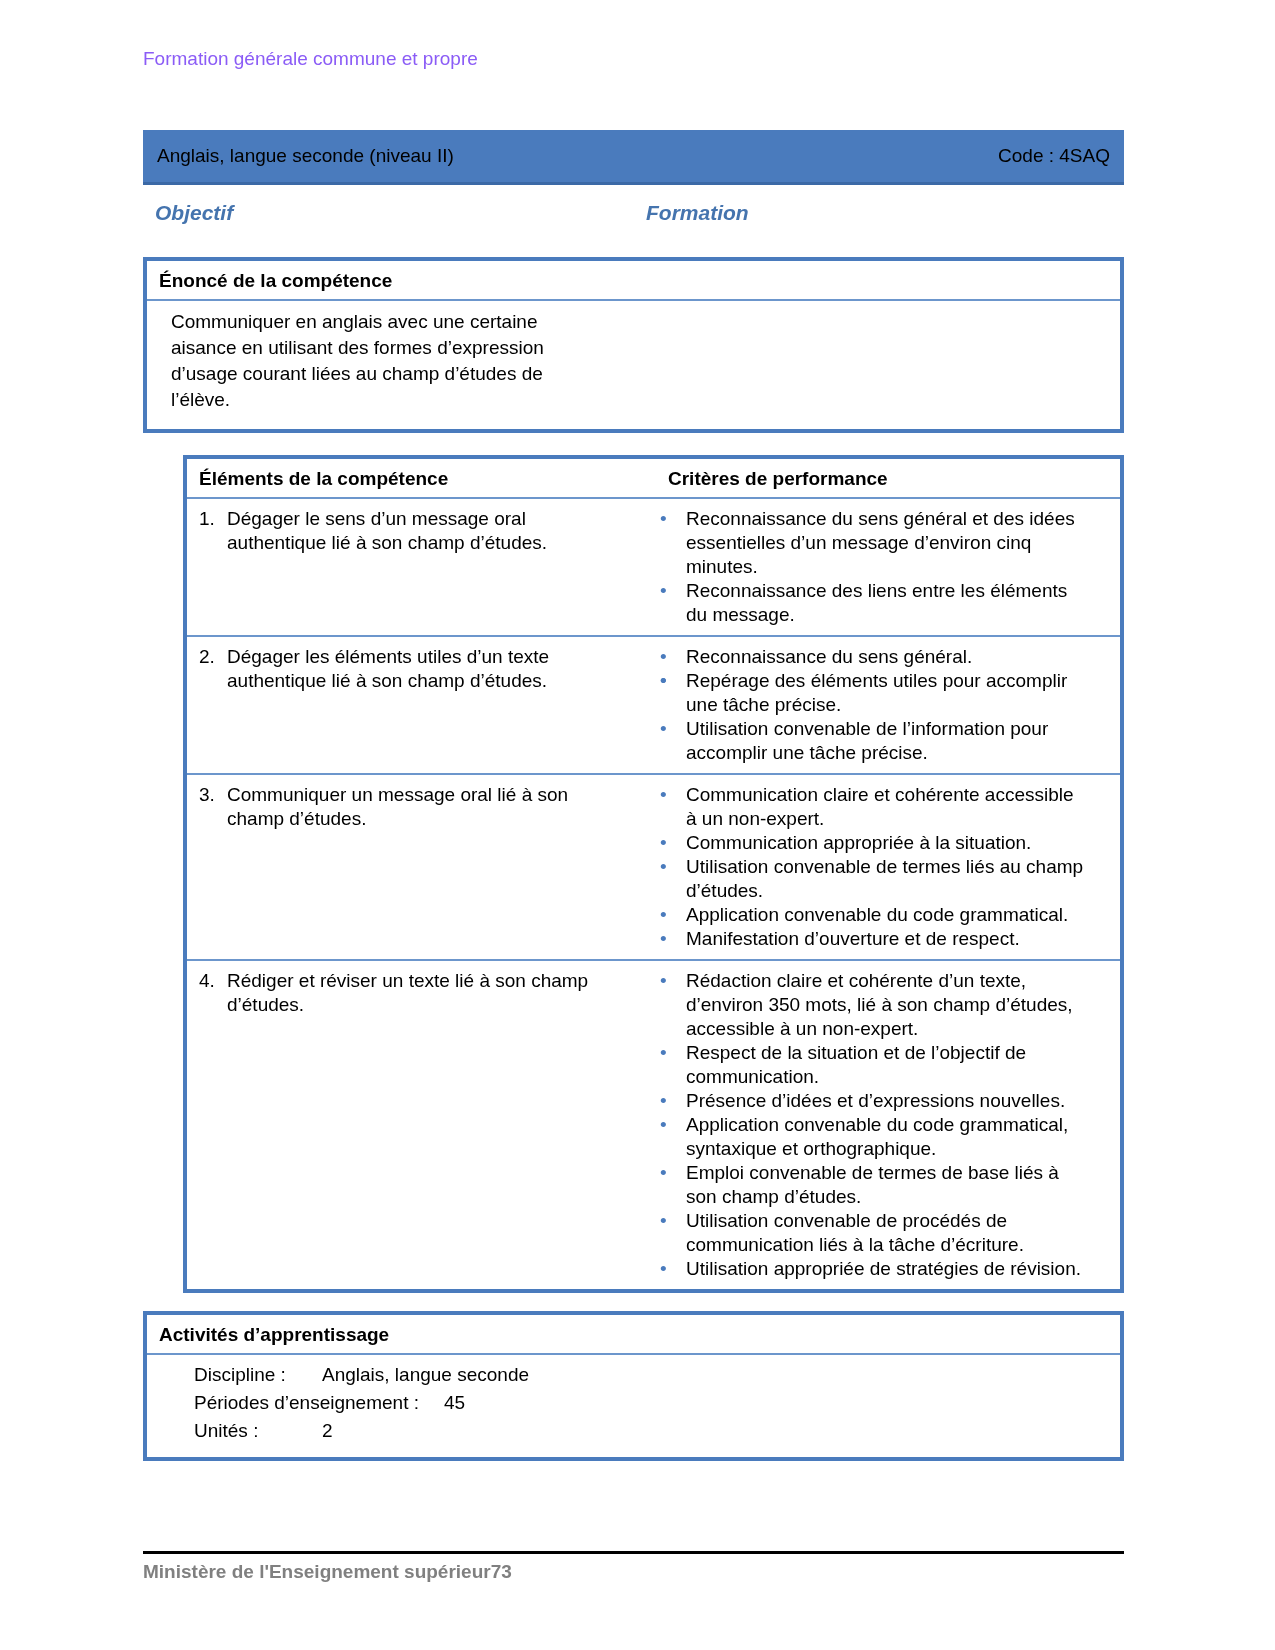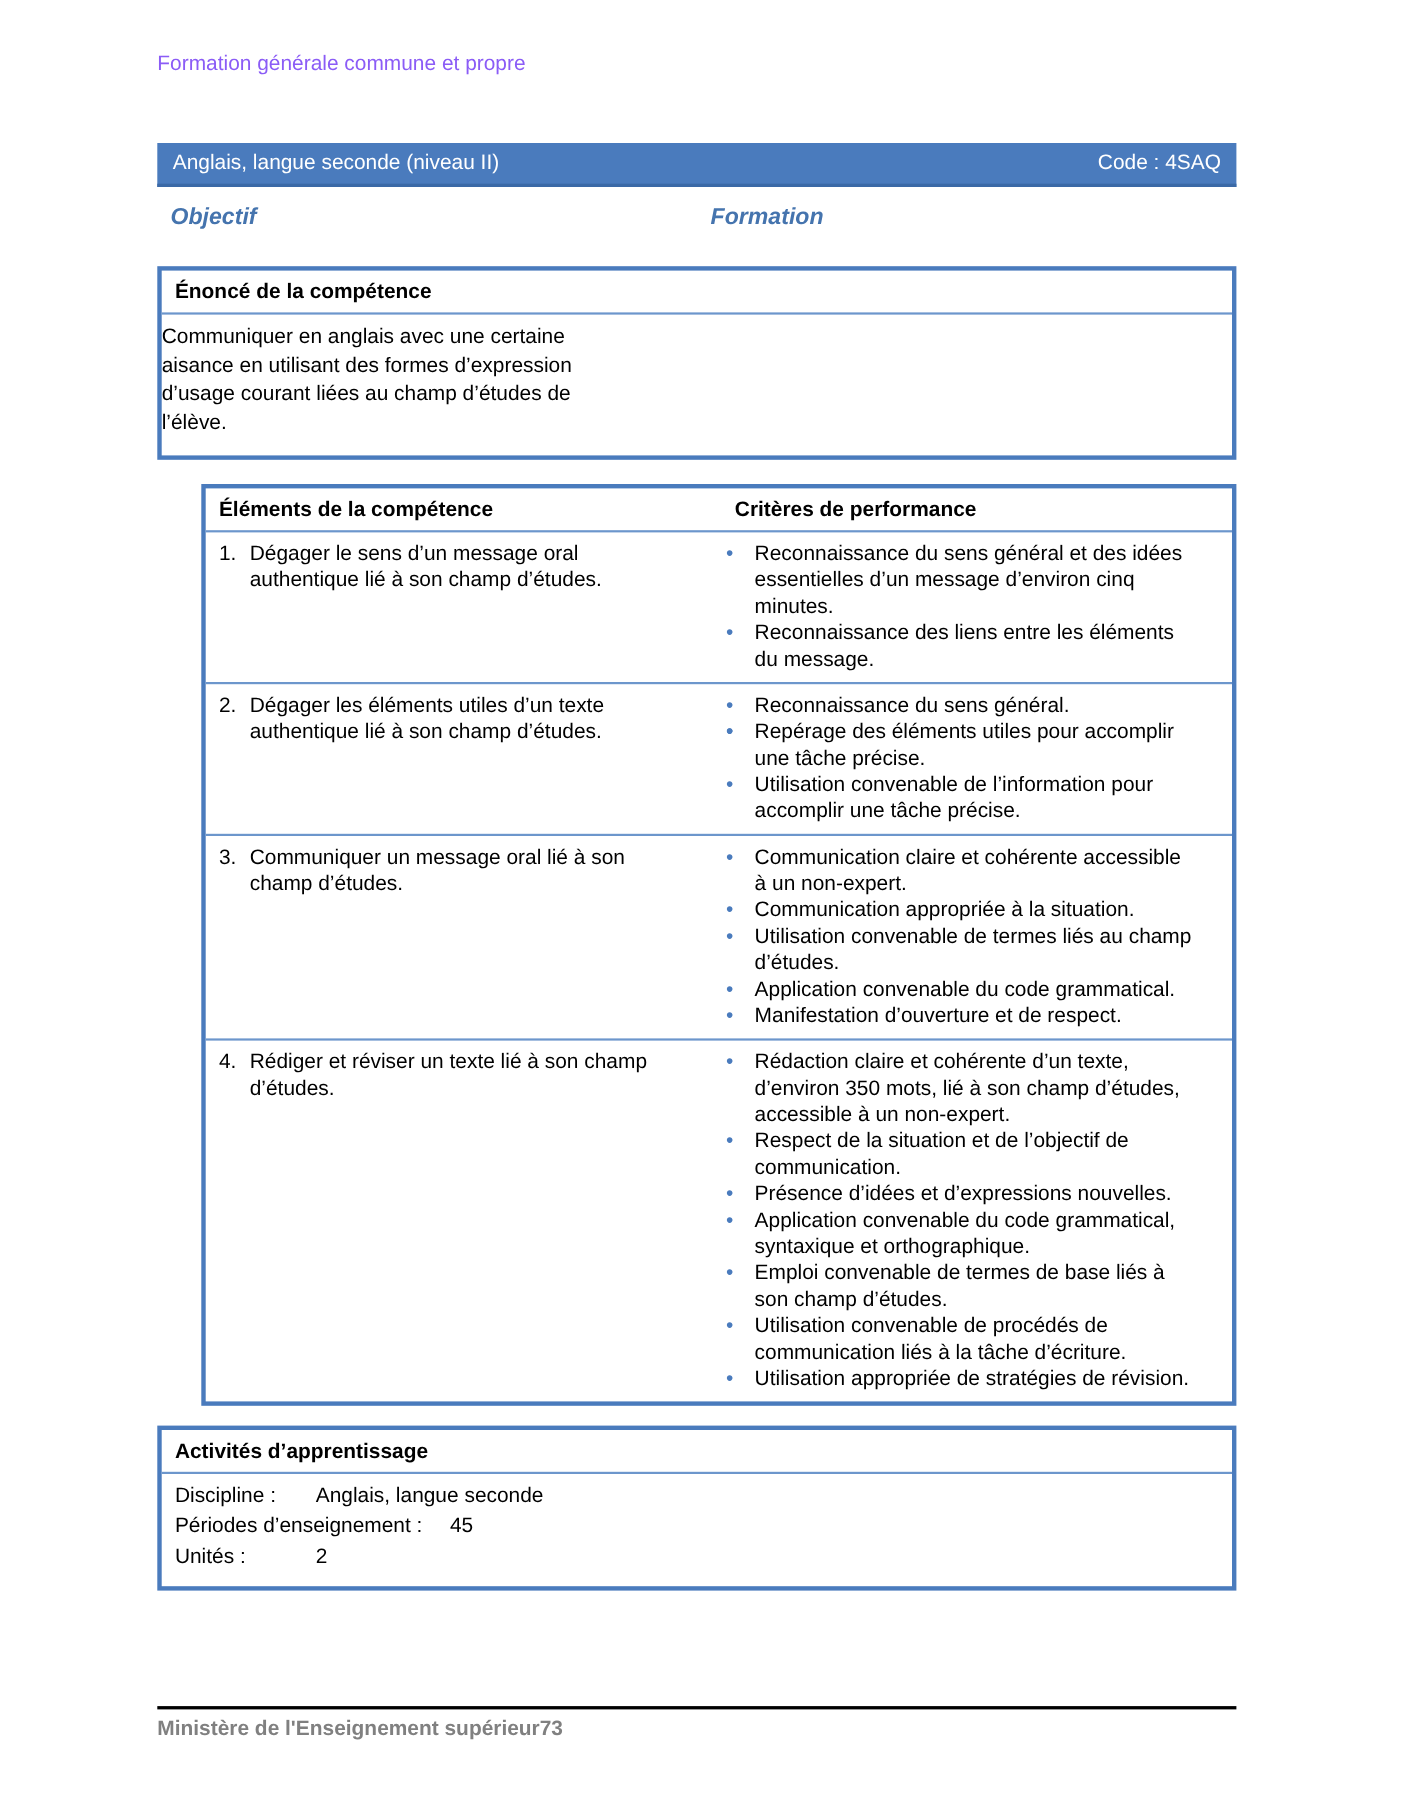--- a/index.html
+++ b/index.html
@@ -6,56 +6,56 @@
   body {
     width:1275px; height:1650px; position:relative; background:#ffffff;
     font-family:"Liberation Sans","DejaVu Sans",sans-serif; color:#000;
     font-size:19px;
   }
   .content { position:absolute; left:143px; top:0; width:981px; }
 
   .runhead { display:block; margin-top:48px; color:#8b5cf6; font-size:19px; }
 
   .titlebar {
-    margin-top:60px; height:40px; background:#4a7bbd; color:#ffffff;
+    margin-top:60px; height:55px; background:#4a7bbd; color:#000000;
     display:flex; align-items:center; justify-content:space-between;
     padding:0 14px; box-sizing:border-box; border-bottom:3px solid #3b69a6;
   }
 
   .objstd { position:relative; margin-top:16px; height:28px; }
   .objstd .h { position:absolute; top:0; font-size:21px; font-weight:bold; font-style:italic; color:#4574ae; }
   .objstd .h.left  { left:12px; }
   .objstd .h.right { left:503px; }
 
   .bluebox { border:4px solid #4a7bbd; box-sizing:border-box; background:#fff; }
   .boxhdr {
     font-weight:bold; padding:9px 12px 7px 12px;
     border-bottom:2px solid #6c96cc;
   }
 
   .box1 { margin-top:28px; }
-  .box1 .body { margin:8px 12px 16px 0; max-width:400px; line-height:26px; }
+  .box1 .body { margin:8px 12px 16px 24px; max-width:400px; line-height:26px; }
 
   .box2 { margin-top:22px;margin-left:40px; }
   .box2 .hdrrow { display:grid; grid-template-columns:469px 1fr; border-bottom:2px solid #6c96cc; }
   .box2 .hdrrow .hc { font-weight:bold; padding:9px 0 7px 12px; }
   .trow { display:grid; grid-template-columns:469px 1fr; border-bottom:2px solid #6c96cc; }
   .trow:last-child { border-bottom:none; }
   .ecell { padding:8px 0 8px 12px; display:flex; align-items:flex-start; line-height:24px; }
   .enum { width:28px; flex:0 0 28px; }
   .etext { max-width:386px; }
   .ccell { padding:8px 35px 8px 0; }
   ul.crit { list-style:none; margin:0; padding:0; }
   ul.crit li { position:relative; padding-left:30px; line-height:24px; max-width:439px; }
   ul.crit li .dot { position:absolute; left:4px; top:0; color:#4a7bbd; }
 
   .box3 { margin-top:18px; }
   .box3 .rows { padding:6px 12px 12px 12px; }
   .arow { display:flex; line-height:28px; }
-  .arow .albl { flex:0 0 auto; }
+  .arow .albl { flex:0 0 auto;margin-left:35px; }
   .arow.w128 .albl { min-width:128px; }
   .arow.w250 .albl { min-width:250px; }
 
   .footer { position:absolute; left:143px; top:1551px; width:981px; }
   .footer .rule { height:3px; background:#000; }
   .footer .frow { display:flex; justify-content:flex-start; margin-top:7px;
                   font-weight:bold; font-size:19px; color:#808080; }
 </style>
 </head>
 <body>

